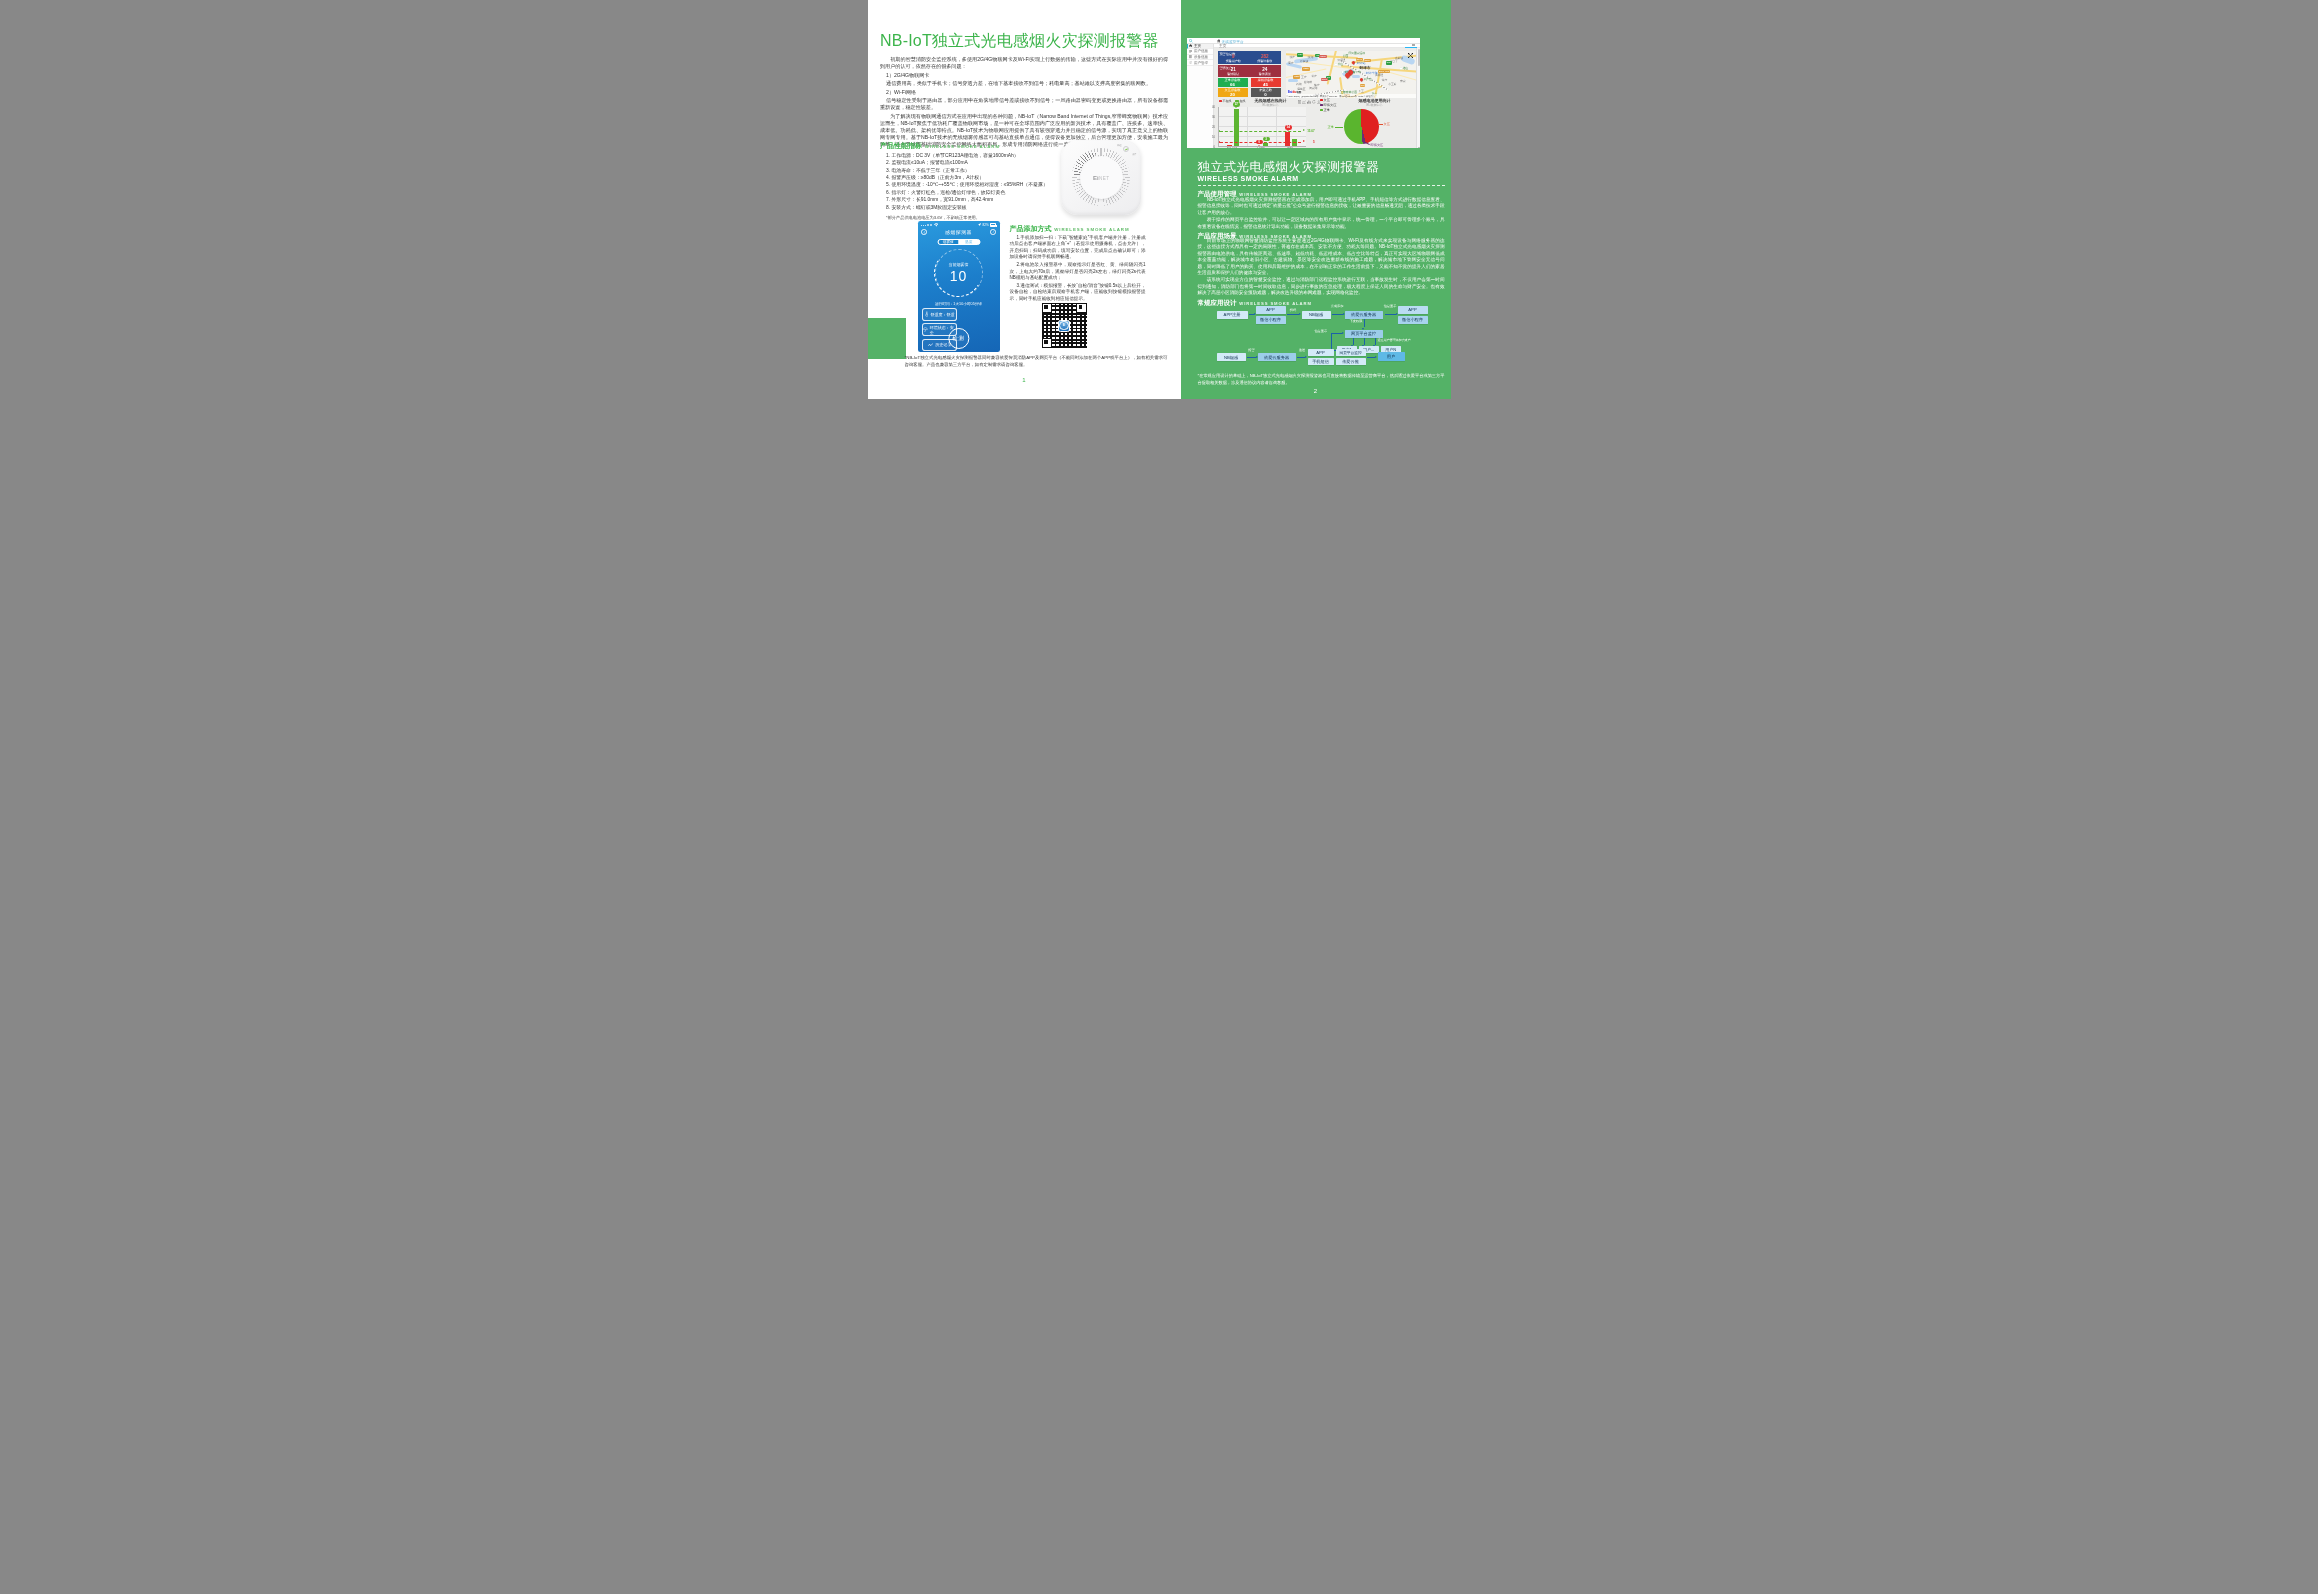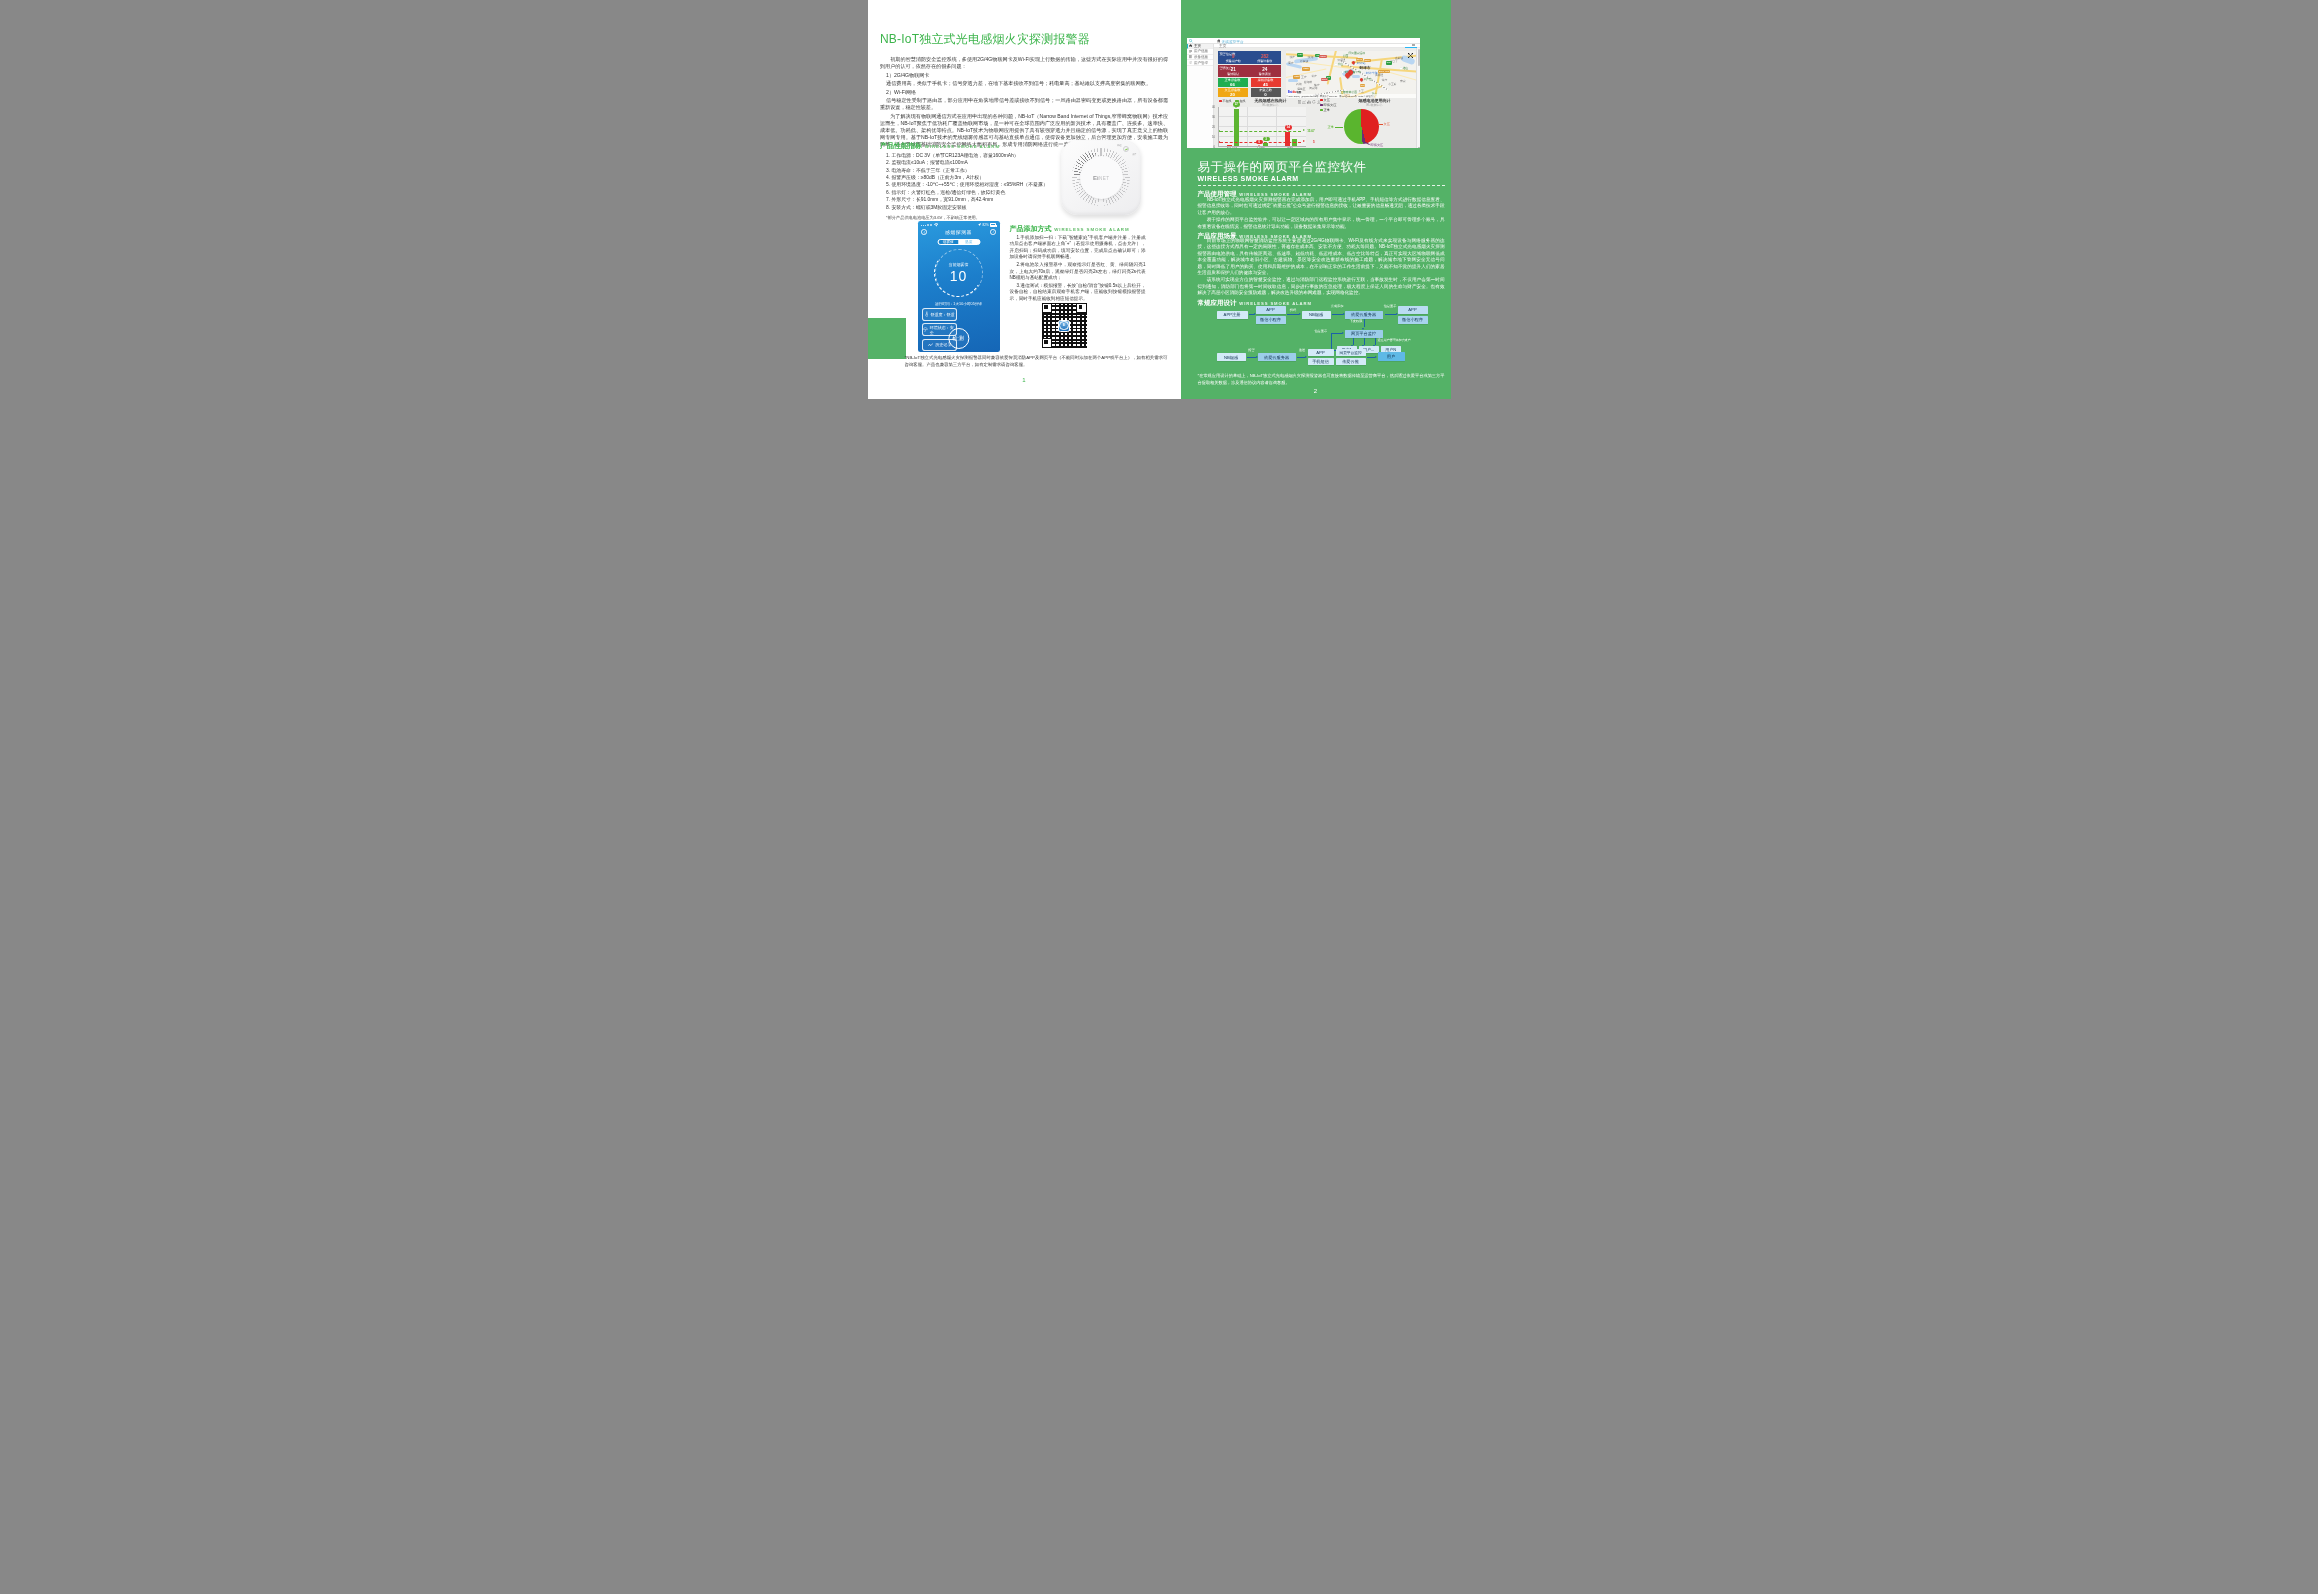--- a/index.html
+++ b/index.html
@@ -1,21 +1,21 @@
 <!DOCTYPE html>
 <html style="font-size:7.4px"><head>
 <meta charset="utf-8">
 <style>
   html,body{margin:0;padding:0;background:#888;}
   *{box-sizing:border-box;font-family:"Liberation Sans","DejaVu Sans",sans-serif;}
   #canvas{position:relative;width:583px;height:399px;background:#fff;overflow:hidden;margin:0 auto;}
   .abs{position:absolute;}
   
   #page-left{left:0;top:0;width:313px;height:399px;background:#fff;}
-  .h-title{font-size:12px;color:#3cb44b;letter-spacing:0.2px;white-space:nowrap;}
+  .h-title{font-size:16px;color:#3cb44b;letter-spacing:0.2px;white-space:nowrap;}
   .body-txt{font-size:5.1px;line-height:1.4;color:#333;text-align:justify;}
   .body-txt p{margin:0 0 1.4px 0;}
   .ind2{text-indent:2em;} .ind1{text-indent:1.2em;}
   .sec-head{white-space:nowrap;}
   .sec-head .cn{font-size:7px;font-weight:bold;color:#3cb44b;}
   .sec-head .en{font-size:4.4px;font-weight:bold;color:#5fba67;letter-spacing:0.9px;margin-left:2.8px;}
   .spec-item{font-size:4.9px;line-height:1.5;color:#333;white-space:nowrap;}
   .small-note{font-size:4.2px;color:#444;}
   .footnote{font-size:4.4px;line-height:1.7;color:#333;text-align:justify;}
   .pagenum{width:100%;text-align:center;font-size:6px;color:#3cb44b;}
@@ -567,21 +567,21 @@
       <div class="pline" style="left:191px;top:86px;width:5.6px;background:#e05030;"></div>
       <div class="plab" style="left:184px;top:105px;color:#6b2d72;">即将欠压</div>
       <div class="pline" style="left:178px;top:105px;width:5.1px;background:#6b2d72;transform:rotate(28deg);"></div>
 
       <div id="d-scroll">
           <div class="thumb"></div>
           <div class="dn"></div>
         </div>
     </div>
 
-    <div class="abs r-title" style="left:17px;top:159px;">易于操作的网页平台监控软件</div>
+    <div class="abs r-title" style="left:17px;top:159px;">独立式光电感烟火灾探测报警器</div>
     <div class="abs r-sub" style="left:17px;top:175px;">WIRELESS SMOKE ALARM</div>
     <div class="abs r-divider" style="left:17px;top:185px;width:247px;"></div>
 
     <div class="abs r-head" style="left:17px;top:189px;">
       <span class="cn">产品使用管理</span><span class="en">WIRELESS SMOKE ALARM</span>
     </div>
     <div class="abs r-body" style="left:17px;top:197px;width:247px;">
       <p>NB-IoT独立式光电感烟火灾探测报警器在完成添加后，用户即可通过手机APP、手机短信等方式进行数据信息查看、报警信息接收等，同时也可通过绑定“依爱云推”公众号进行报警信息的接收，让最重要的信息畅通无阻，通过各类技术手段让客户用的放心。</p>
       <p>易于操作的网页平台监控软件，可以让一定区域内的所有用户集中显示，统一管理，一个平台即可管理多个账号，具有查看设备在线情况，报警信息统计导出功能，设备数据采集显示等功能。</p>
     </div>

